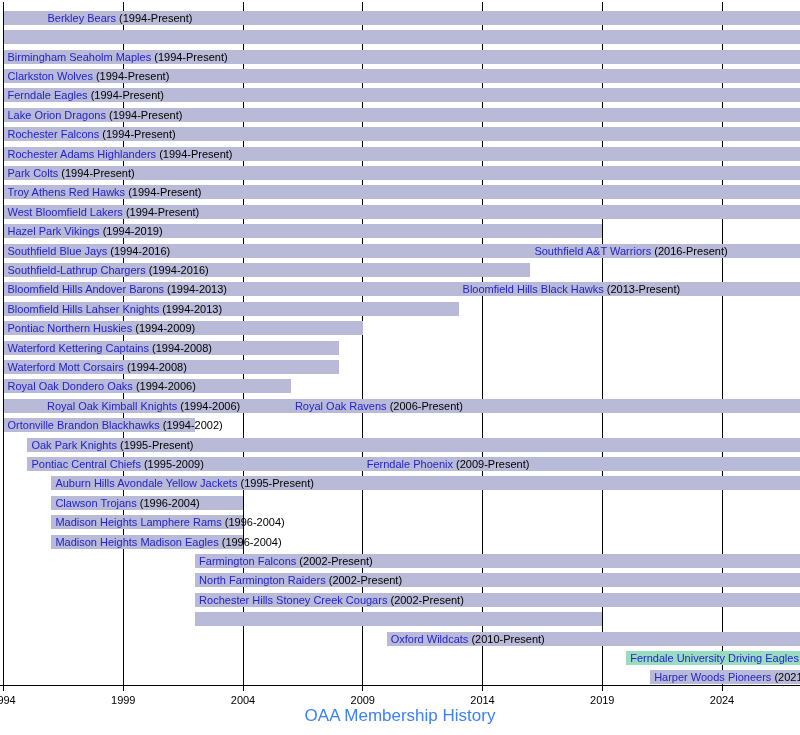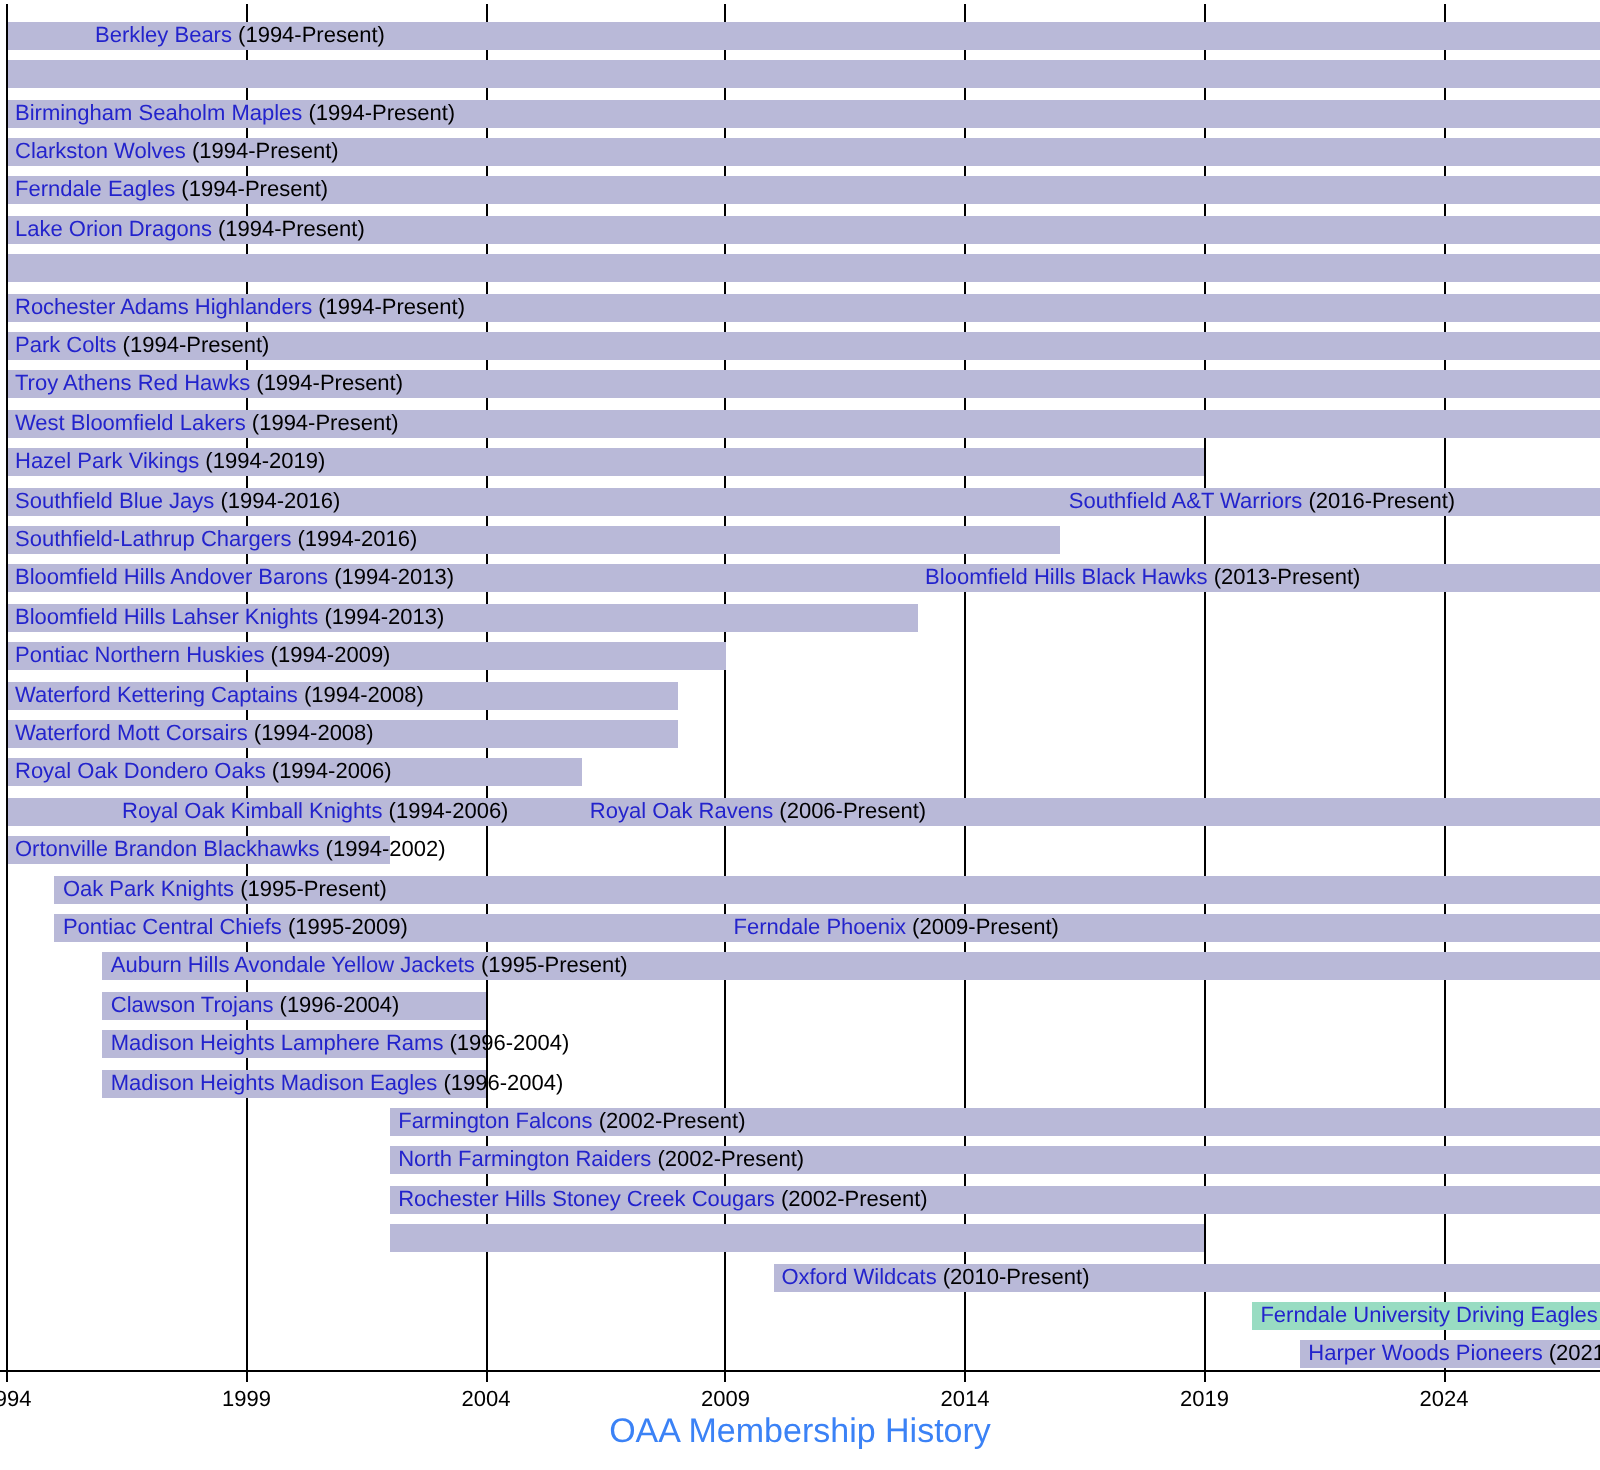--- a/index.html
+++ b/index.html
@@ -44,20 +44,21 @@
     <div class="bar" style="left: 3.5px; top: 30.2px; width: 796.5px; background: rgb(185, 185, 216);"></div>
     <div class="bar" style="left: 3.5px; top: 49.6px; width: 796.5px; background: rgb(185, 185, 216);"></div>
     <div class="bar-label" style="left: 7.5px; top: 49.6px;"><span class="team-link">Birmingham Seaholm Maples</span><span class="team-years"> (1994-Present)</span></div>
     <div class="bar" style="left: 3.5px; top: 69px; width: 796.5px; background: rgb(185, 185, 216);"></div>
     <div class="bar-label" style="left: 7.5px; top: 69px;"><span class="team-link">Clarkston Wolves</span><span class="team-years"> (1994-Present)</span></div>
     <div class="bar" style="left: 3.5px; top: 88.4px; width: 796.5px; background: rgb(185, 185, 216);"></div>
     <div class="bar-label" style="left: 7.5px; top: 88.4px;"><span class="team-link">Ferndale Eagles</span><span class="team-years"> (1994-Present)</span></div>
     <div class="bar" style="left: 3.5px; top: 107.8px; width: 796.5px; background: rgb(185, 185, 216);"></div>
     <div class="bar-label" style="left: 7.5px; top: 107.8px;"><span class="team-link">Lake Orion Dragons</span><span class="team-years"> (1994-Present)</span></div>
     <div class="bar" style="left: 3.5px; top: 127.2px; width: 796.5px; background: rgb(185, 185, 216);"></div>
+    <div class="bar-label" style="left: 7.5px; top: 127.2px;"><span class="team-link">Rochester Falcons</span><span class="team-years"> (1994-Present)</span></div>
     <div class="bar" style="left: 3.5px; top: 146.6px; width: 796.5px; background: rgb(185, 185, 216);"></div>
     <div class="bar-label" style="left: 7.5px; top: 146.6px;"><span class="team-link">Rochester Adams Highlanders</span><span class="team-years"> (1994-Present)</span></div>
     <div class="bar" style="left: 3.5px; top: 166px; width: 796.5px; background: rgb(185, 185, 216);"></div>
     <div class="bar-label" style="left: 7.5px; top: 166px;"><span class="team-link">Park Colts</span><span class="team-years"> (1994-Present)</span></div>
     <div class="bar" style="left: 3.5px; top: 185.4px; width: 796.5px; background: rgb(185, 185, 216);"></div>
     <div class="bar-label" style="left: 7.5px; top: 185.4px;"><span class="team-link">Troy Athens Red Hawks</span><span class="team-years"> (1994-Present)</span></div>
     <div class="bar" style="left: 3.5px; top: 204.8px; width: 796.5px; background: rgb(185, 185, 216);"></div>
     <div class="bar-label" style="left: 7.5px; top: 204.8px;"><span class="team-link">West Bloomfield Lakers</span><span class="team-years"> (1994-Present)</span></div>
     <div class="bar" style="left: 3.5px; top: 224.2px; width: 598.75px; background: rgb(185, 185, 216);"></div>
     <div class="bar-label" style="left: 7.5px; top: 224.2px;"><span class="team-link">Hazel Park Vikings</span><span class="team-years"> (1994-2019)</span></div>
@@ -75,21 +76,21 @@
     <div class="bar-label" style="left: 7.5px; top: 301.8px;"><span class="team-link">Bloomfield Hills Lahser Knights</span><span class="team-years"> (1994-2013)</span></div>
     <div class="bar" style="left: 3.5px; top: 321.2px; width: 359.25px; background: rgb(185, 185, 216);"></div>
     <div class="bar-label" style="left: 7.5px; top: 321.2px;"><span class="team-link">Pontiac Northern Huskies</span><span class="team-years"> (1994-2009)</span></div>
     <div class="bar" style="left: 3.5px; top: 340.6px; width: 335.3px; background: rgb(185, 185, 216);"></div>
     <div class="bar-label" style="left: 7.5px; top: 340.6px;"><span class="team-link">Waterford Kettering Captains</span><span class="team-years"> (1994-2008)</span></div>
     <div class="bar" style="left: 3.5px; top: 360px; width: 335.3px; background: rgb(185, 185, 216);"></div>
     <div class="bar-label" style="left: 7.5px; top: 360px;"><span class="team-link">Waterford Mott Corsairs</span><span class="team-years"> (1994-2008)</span></div>
     <div class="bar" style="left: 3.5px; top: 379.4px; width: 287.4px; background: rgb(185, 185, 216);"></div>
     <div class="bar-label" style="left: 7.5px; top: 379.4px;"><span class="team-link">Royal Oak Dondero Oaks</span><span class="team-years"> (1994-2006)</span></div>
     <div class="bar" style="left: 3.5px; top: 398.8px; width: 287.4px; background: rgb(185, 185, 216);"></div>
-    <div class="bar-label" style="left: 25px; top: 398.8px; padding-left: 36px;"><span class="team-link">Royal Oak Kimball Knights</span><span class="team-years"> (1994-2006)</span></div>
+    <div class="bar-label" style="left: 11px; top: 398.8px; padding-left: 36px;"><span class="team-link">Royal Oak Kimball Knights</span><span class="team-years"> (1994-2006)</span></div>
     <div class="bar" style="left: 290.9px; top: 398.8px; width: 509.1px; background: rgb(185, 185, 216);"></div>
     <div class="bar-label" style="left: 294.9px; top: 398.8px;"><span class="team-link">Royal Oak Ravens</span><span class="team-years"> (2006-Present)</span></div>
     <div class="bar" style="left: 3.5px; top: 418.2px; width: 191.6px; background: rgb(185, 185, 216);"></div>
     <div class="bar-label" style="left: 7.5px; top: 418.2px;"><span class="team-link">Ortonville Brandon Blackhawks</span><span class="team-years"> (1994-2002)</span></div>
     <div class="bar" style="left: 27.45px; top: 437.6px; width: 772.55px; background: rgb(185, 185, 216);"></div>
     <div class="bar-label" style="left: 31.45px; top: 437.6px;"><span class="team-link">Oak Park Knights</span><span class="team-years"> (1995-Present)</span></div>
     <div class="bar" style="left: 27.45px; top: 457px; width: 335.3px; background: rgb(185, 185, 216);"></div>
     <div class="bar-label" style="left: 31.45px; top: 457px;"><span class="team-link">Pontiac Central Chiefs</span><span class="team-years"> (1995-2009)</span></div>
     <div class="bar" style="left: 362.75px; top: 457px; width: 437.25px; background: rgb(185, 185, 216);"></div>
     <div class="bar-label" style="left: 366.75px; top: 457px;"><span class="team-link">Ferndale Phoenix</span><span class="team-years"> (2009-Present)</span></div>

